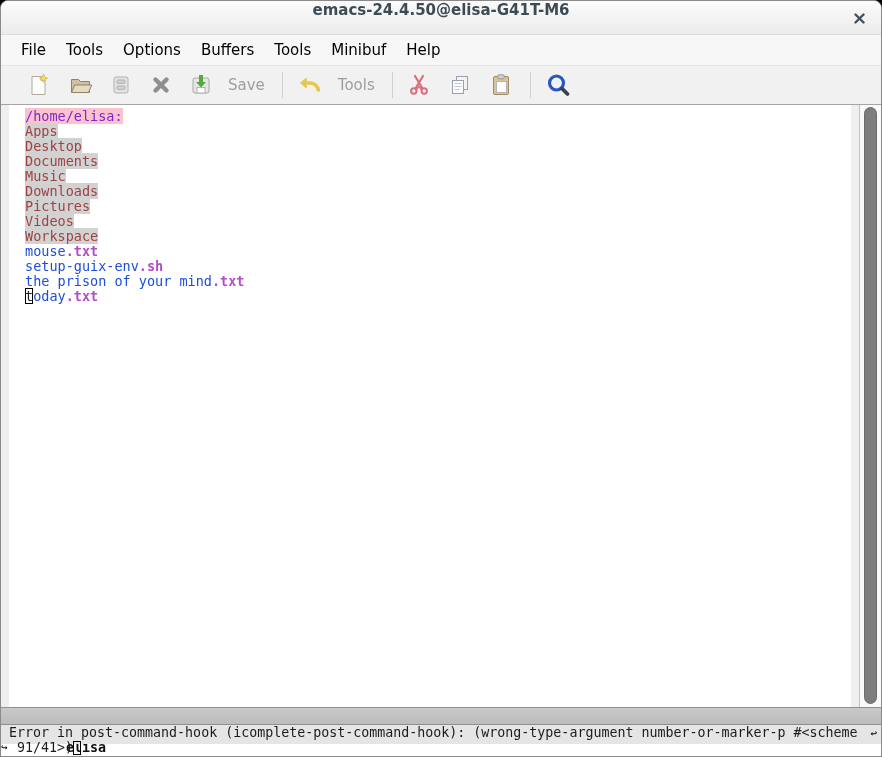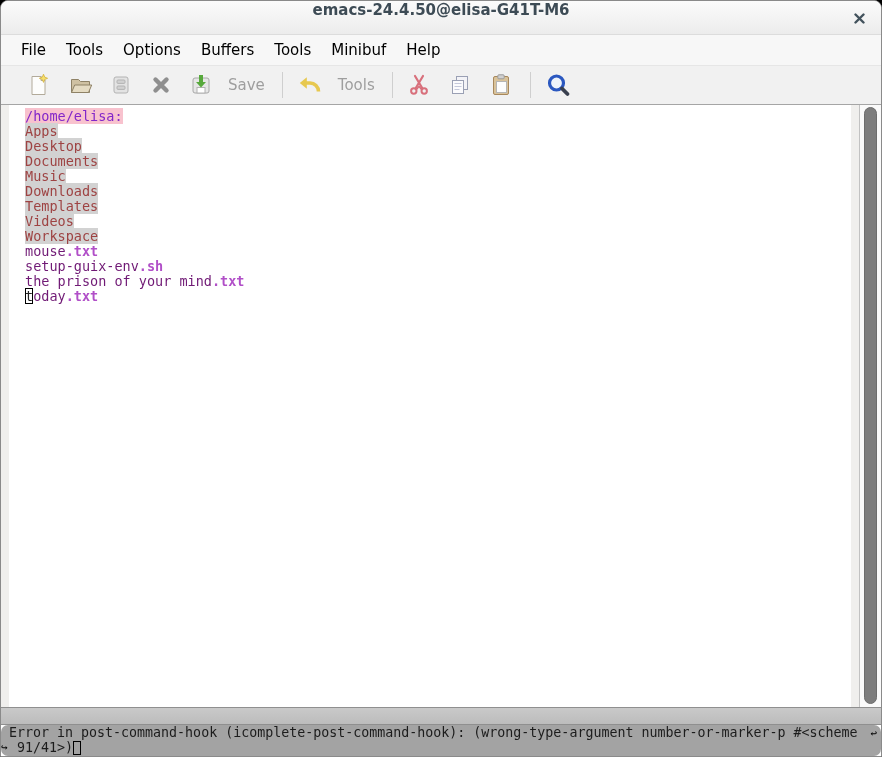--- a/index.html
+++ b/index.html
@@ -31,39 +31,39 @@
   
   .buffer-area{display:flex;height:602px;background:#fff;}
   .fringe{width:8px;background:#f0efed;flex:0 0 auto;}
   .text-area{
     flex:1;padding:4px 0 0 16px;overflow:hidden;
     font-family:"DejaVu Sans Mono",monospace;font-size:13.5px;line-height:15px;color:#222;
   }
   .bline{height:15px;white-space:pre;}
   .f-header{color:#8326c9;background:#f8c2ce;}
   .f-dir{color:#9e4343;background:#d2d2d2;}
-  .f-base{color:#701a75;}
+  .f-base{color:#1d4ed8;}
   .f-ext{color:#b14fc8;font-weight:bold;}
   .f-cursor-char{color:#222;outline:1px solid #000;outline-offset:-1px;}
   .scrollbar{width:22px;flex:0 0 auto;background:#fafafa;border-left:1px solid #c2c2c2;position:relative;}
   .scroll-thumb{position:absolute;left:4px;top:2px;width:13px;height:calc(100% - 5px);background:#7d7d7d;border:1px solid #6d6d6d;border-radius:7px;}
   
   .modeline{
     height:18px;position:relative;background:linear-gradient(#c9c9c9,#bcbcbc);
     border-top:1px solid #8f8f8f;border-bottom:1px solid #8f8f8f;
     font-family:"DejaVu Sans Mono",monospace;font-size:13.3px;line-height:16px;color:#111;
     white-space:pre;
   }
   .ml-prefix{position:absolute;left:8px;}
   .ml-name{position:absolute;left:65px;font-weight:bold;}
   .ml-pos{position:absolute;left:226px;}
   
   .echo-area{
-    height:31px;background:#a3a3a3;position:relative;
-    font-family:"DejaVu Sans Mono",monospace;font-size:13.3px;line-height:15px;color:#1c1c1c;border-radius:7px;
+    height:19px;background:#e5e5e5;position:relative;
+    font-family:"DejaVu Sans Mono",monospace;font-size:13.3px;line-height:15px;color:#1c1c1c;
   }
   .echo-line{white-space:pre;padding-left:8px;height:15px;overflow:hidden;}
   .wrap-glyph{position:absolute;font-size:11px;color:#000;line-height:15px;}
   .wrap-right{right:4px;top:1px;}
   .wrap-left{left:0;top:15px;}
   .hollow-cursor{display:inline-block;width:8px;height:14px;border:1px solid #000;vertical-align:-3px;}
 </style>
 </head>
 <body>
 
@@ -165,21 +165,21 @@
 
   <div class="buffer-area">
     <div class="fringe"></div>
     <div class="text-area" id="buffer-lines">
         <div class="bline"><span class="f-header">/home/elisa:</span></div>
         <div class="bline"><span class="f-dir">Apps</span></div>
         <div class="bline"><span class="f-dir">Desktop</span></div>
         <div class="bline"><span class="f-dir">Documents</span></div>
         <div class="bline"><span class="f-dir">Music</span></div>
         <div class="bline"><span class="f-dir">Downloads</span></div>
-        <div class="bline"><span class="f-dir">Templates</span></div>
+        <div class="bline"><span class="f-dir">Pictures</span></div>
         <div class="bline"><span class="f-dir">Videos</span></div>
         <div class="bline"><span class="f-dir">Workspace</span></div>
         <div class="bline"><span class="f-base">mouse</span><span class="f-ext">.txt</span></div>
         <div class="bline"><span class="f-base">setup-guix-env</span><span class="f-ext">.sh</span></div>
         <div class="bline"><span class="f-base">the prison of your mind</span><span class="f-ext">.txt</span></div>
         <div class="bline"><span class="f-cursor-char">t</span><span class="f-base">oday</span><span class="f-ext">.txt</span></div>
       </div>
     <div class="fringe"></div>
     <div class="scrollbar">
       <div class="scroll-thumb"></div>

